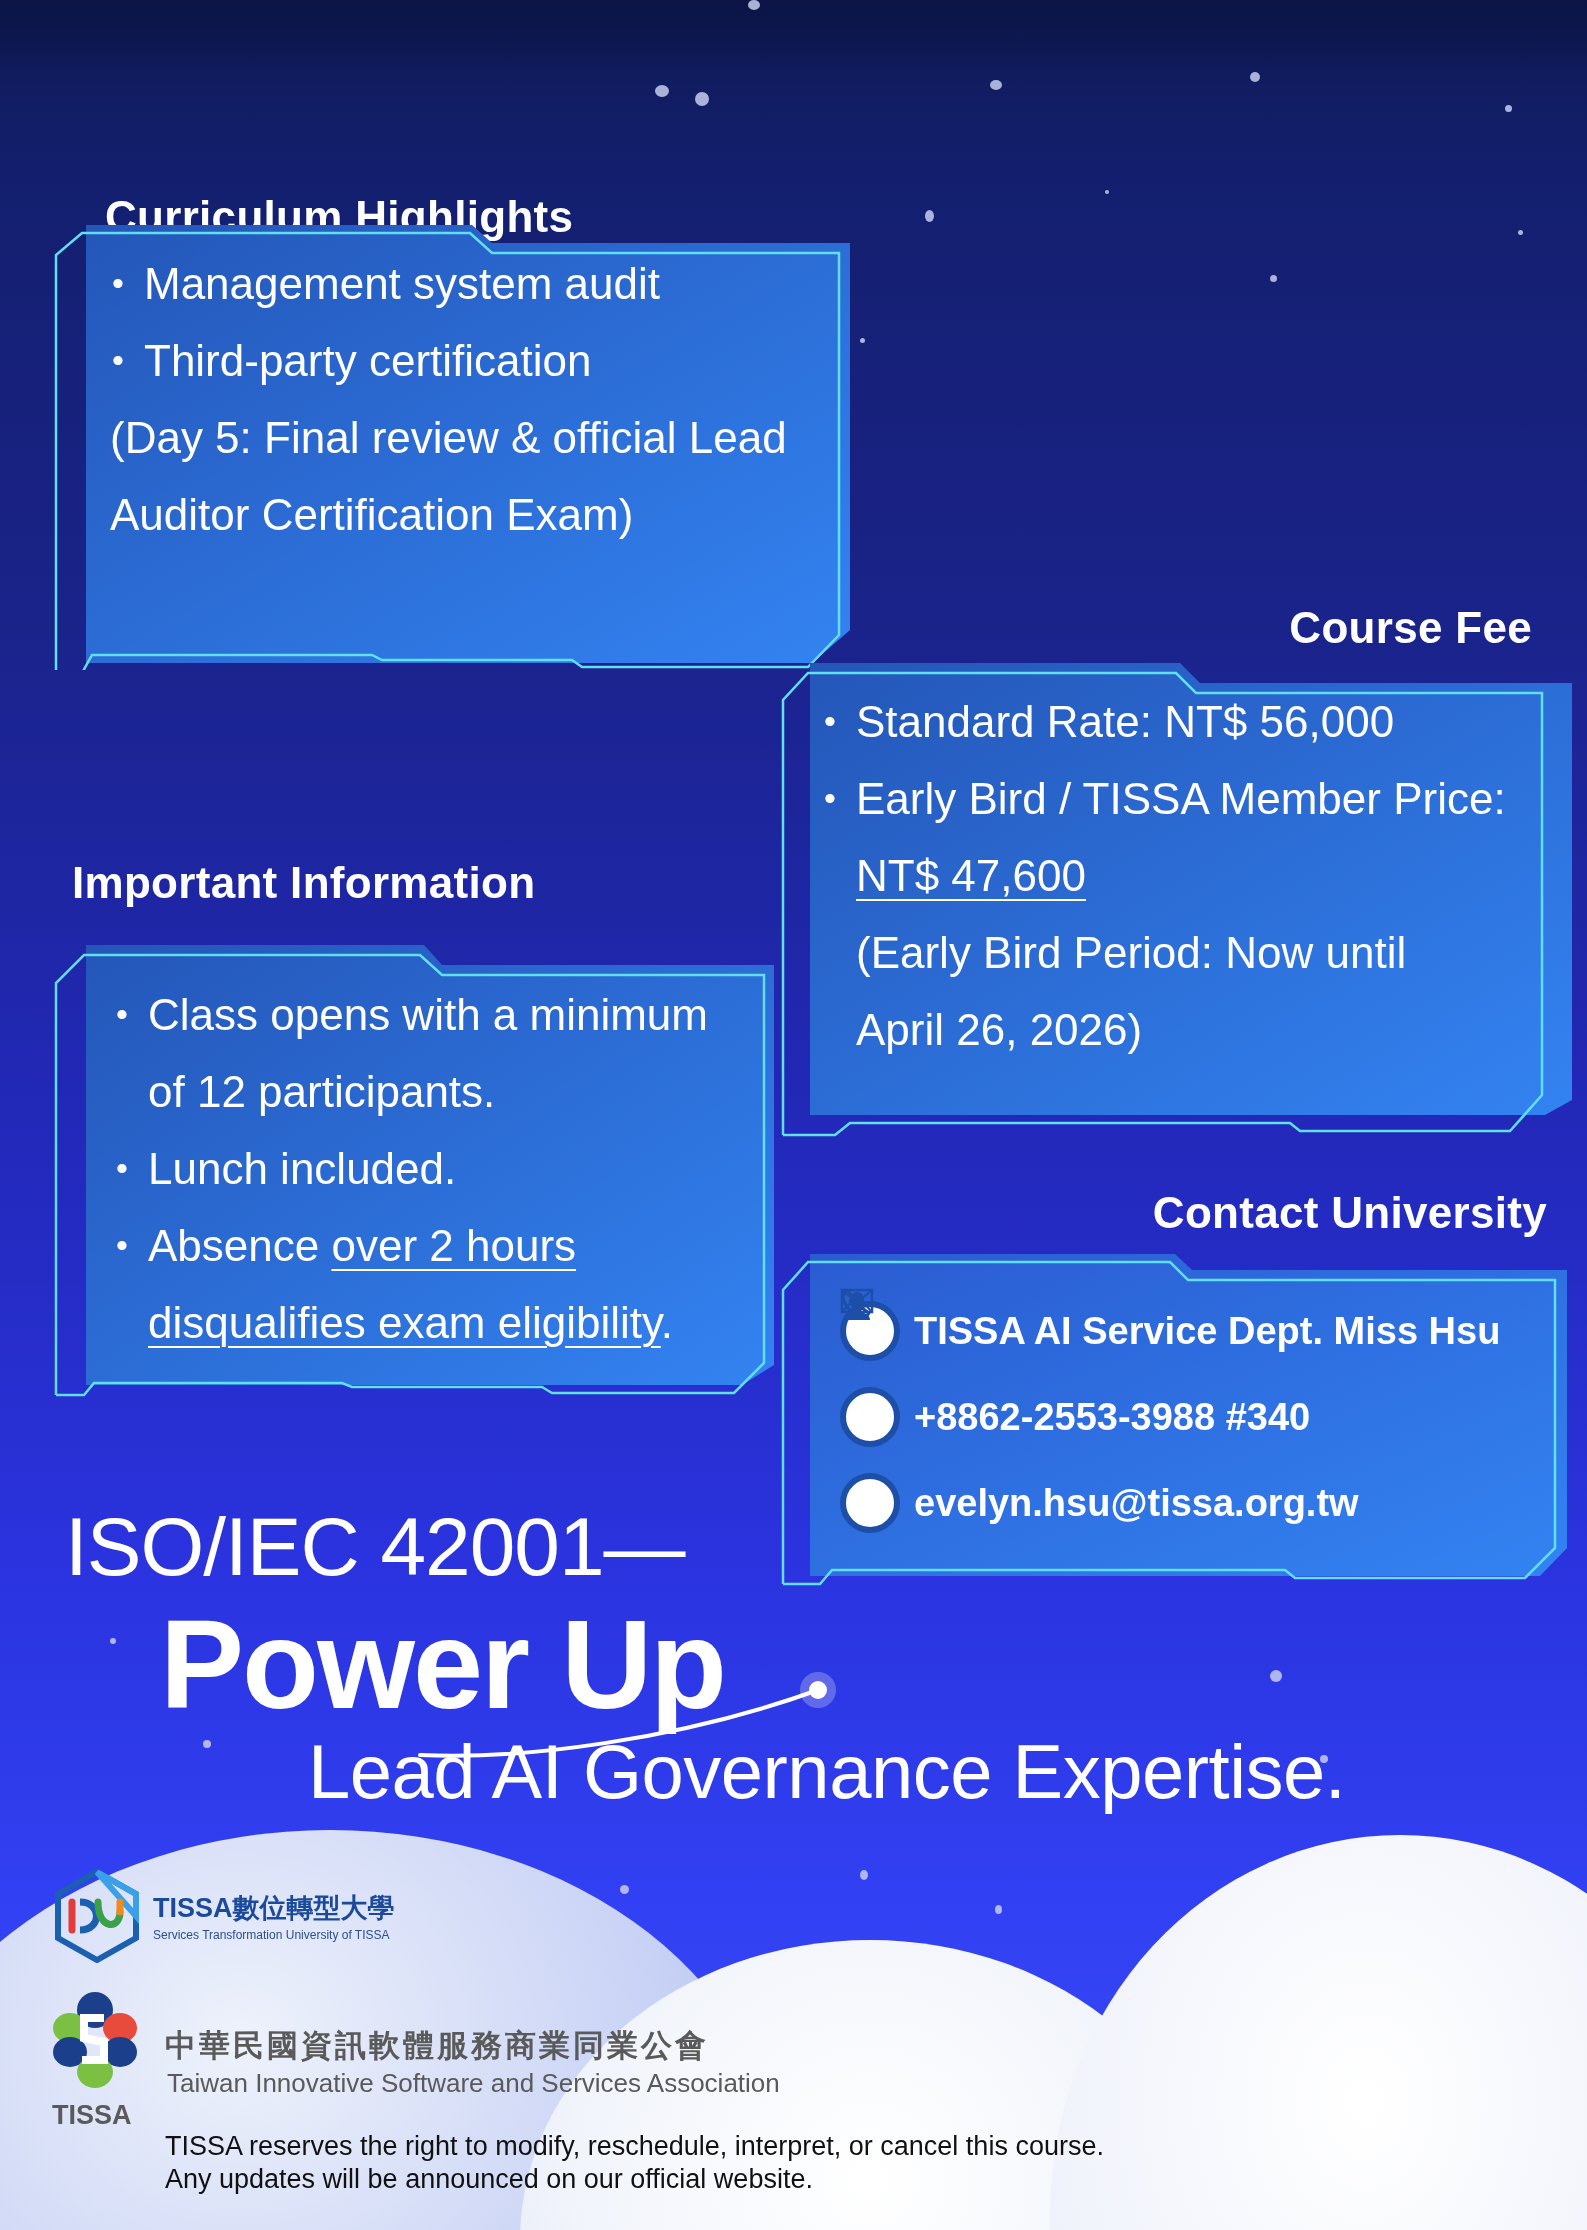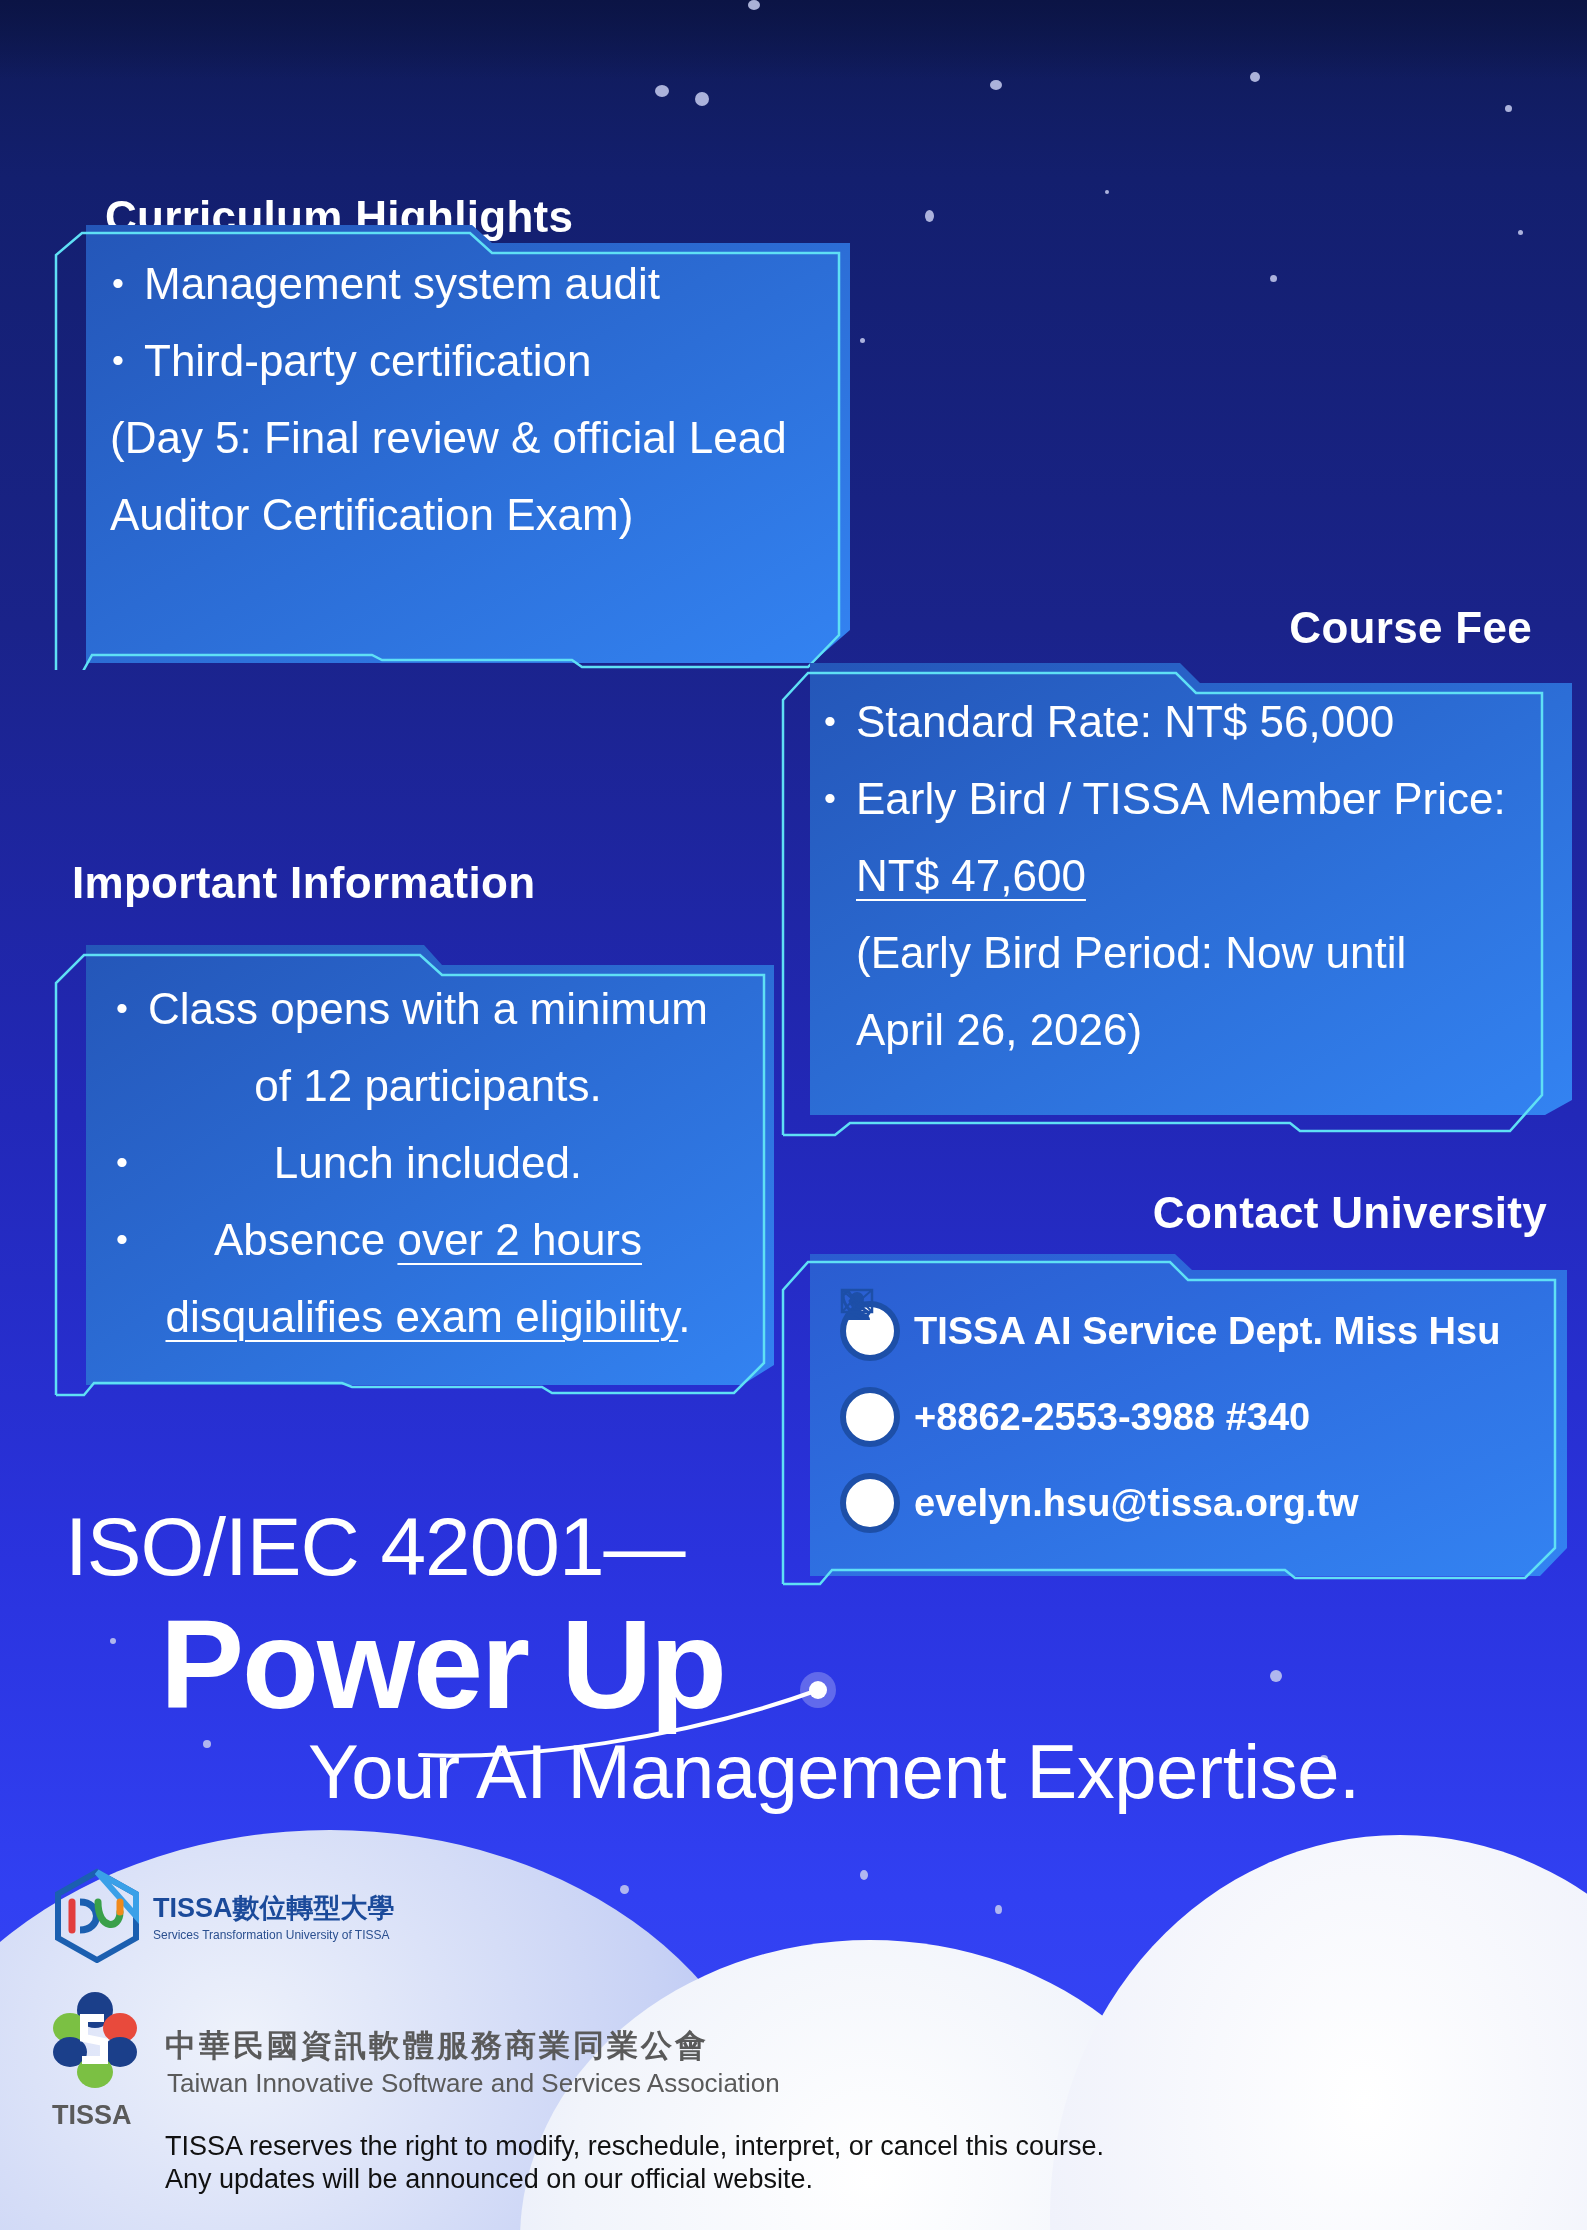--- a/index.html
+++ b/index.html
@@ -112,21 +112,21 @@
     <svg width="725" height="465">
       <defs>
         <linearGradient id="pg3" x1="0" y1="0" x2="1" y2="1">
           <stop offset="0" stop-color="#2456b8"></stop>
             <stop offset="1" stop-color="#3383f2"></stop>
         </linearGradient>
       </defs>
       <polygon points="34,10 372,10 390,30 722,30 722,430 690,450 34,450" fill="url(#pg3)"></polygon>
       <polyline points="4,460 4,48 32,20 368,20 390,40 712,40 712,428 682,458 500,458 490,452 300,452 290,448 42,448 32,460 4,460" fill="none" stroke="#5fe0f5" stroke-width="2.5"></polyline>
     </svg>
-    <div class="panel-content" style="left:62px;top:35px;text-align:center;">
+    <div class="panel-content" style="left:62px;top:41px;">
       <div class="li">Class opens with a minimum</div>
       <div class="indent">of 12 participants.</div>
       <div class="li">Lunch included.</div>
       <div class="li"><span>Absence </span><span class="u">over 2 hours</span></div>
       <div class="indent"><span class="u">disqualifies exam eligibility</span><span>.</span></div>
     </div>
   </div>
 
   <div class="heading" style="right:40px;top:1188px;">Contact University</div>
   <div class="panel" style="left:780px;top:1248px;width:790px;height:340px;">
@@ -170,21 +170,21 @@
     </div>
   </div>
 
   <div class="hero-1">ISO/IEC 42001—</div>
   <div class="hero-2">Power Up</div>
   <svg class="swoosh" width="440" height="110">
     <path d="M20 95 C120 100 280 80 418 30" fill="none" stroke="#ffffff" stroke-width="4" stroke-linecap="round"></path>
     <circle cx="418" cy="30" r="9" fill="#ffffff"></circle>
     <circle cx="418" cy="30" r="18" fill="#ffffff" opacity=".25"></circle>
   </svg>
-  <div class="hero-3">Your AI Management Expertise.</div>
+  <div class="hero-3">Lead AI Governance Expertise.</div>
 
   <div class="cloud" style="left:-120px;top:1830px;width:900px;height:700px;background:radial-gradient(ellipse at 40% 30%, #eef2fb 0%, #c8d2f5 55%, #9fb0f0 100%);"></div>
   <div class="cloud" style="left:520px;top:1940px;width:700px;height:600px;background:radial-gradient(ellipse at 50% 40%, #ffffff 0%, #f1f4fb 60%, #e2e7f8 100%);"></div>
   <div class="cloud" style="left:1050px;top:1835px;width:700px;height:760px;background:radial-gradient(ellipse at 45% 35%, #ffffff 0%, #f0f2fb 60%, #dfe4f7 100%);"></div>
 
   <div class="logo-dtu">
     <svg width="95" height="95" viewBox="0 0 95 95">
       <polygon points="47,4 86,26 86,70 47,92 8,70 8,26" fill="none" stroke="#1b5fb0" stroke-width="6"></polygon>
       <polygon points="47,4 86,26 86,48" fill="none" stroke="#3aa0e8" stroke-width="6"></polygon>
       <path d="M22 34 L22 62" stroke="#e23d3d" stroke-width="7" stroke-linecap="round"></path>

